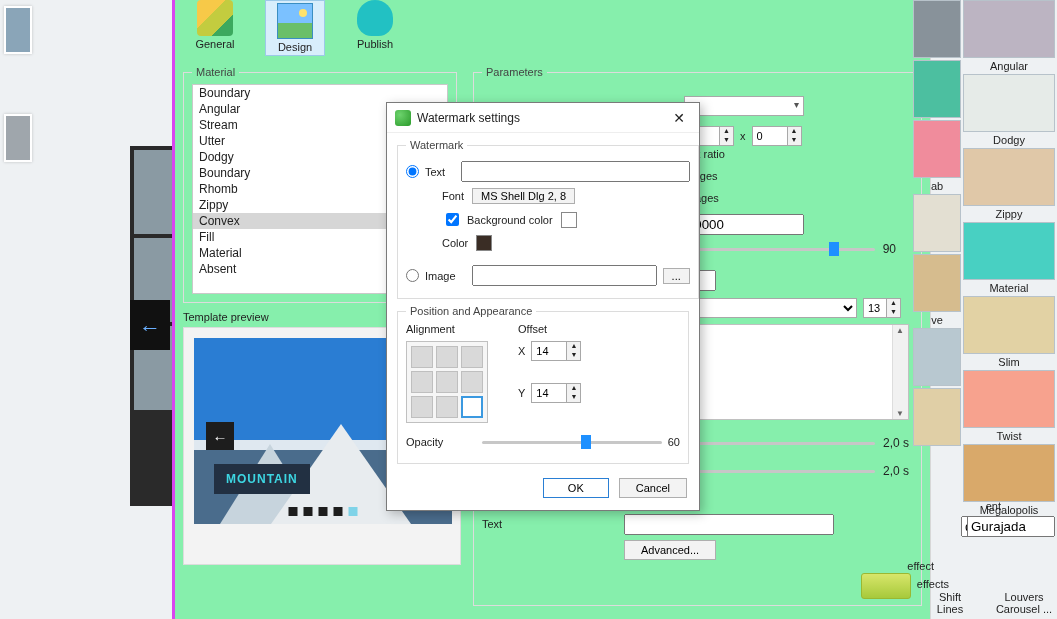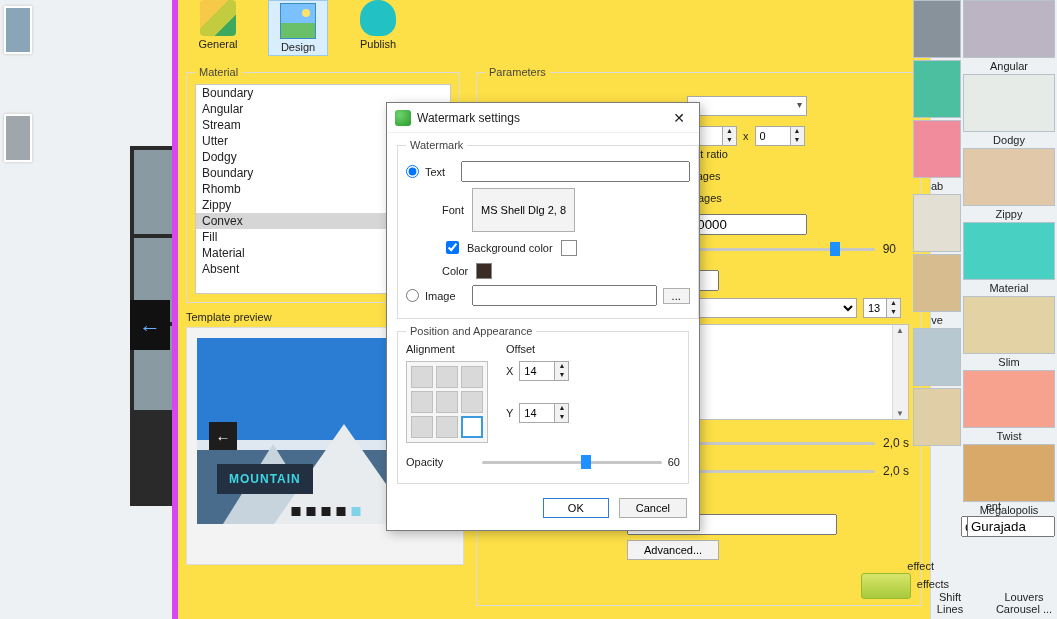--- a/index.html
+++ b/index.html
@@ -3,21 +3,21 @@
 <meta charset="utf-8">
 <style>
   html,body{margin:0;padding:0;font-family:"Segoe UI",Tahoma,sans-serif;font-size:12px;color:#222;background:#fff;overflow:hidden}
   *{box-sizing:border-box}
   .stage{position:relative;width:1057px;height:619px;background:#eef1f3}
   
   .far-left{position:absolute;left:0;top:0;width:68px}
   .far-left .thumb{width:28px;height:48px;margin:6px 4px;background:#8aa5b8;border:2px solid #fff;box-shadow:0 0 3px rgba(0,0,0,.2)}
   .far-left .thumb.t2{background:#9fa6ac}
   
-  .main{position:absolute;left:172px;top:0;width:759px;height:619px;background:#fde047;border-left:6px solid #d946ef;border-right:1px solid #d7d7d7}
+  .main{position:absolute;left:172px;top:0;width:759px;height:619px;background:#86efac;border-left:3px solid #d946ef;border-right:1px solid #d7d7d7}
   
   .tabs{display:flex;gap:20px;padding:0 10px 6px 10px}
   .tab{display:flex;flex-direction:column;align-items:center;width:60px;cursor:pointer}
   .tab .ic{width:36px;height:36px;margin-bottom:2px}
   .tab span{font-size:11px}
   .tab.selected{background:#d8eefc;border:1px solid #9cc9e8;padding:2px}
   
   .ic-general{background:linear-gradient(135deg,#f7c948 40%,#c3cc3f 40% 70%,#3ca95e 70%);border-radius:4px}
   .ic-design{background:linear-gradient(#7bc1ff,#7bc1ff 55%,#6abf69 55%);border:1px solid #3a8ec2;position:relative}
   .ic-design:after{content:"";position:absolute;right:5px;top:5px;width:8px;height:8px;background:#ffe36b;border-radius:50%}
@@ -332,47 +332,47 @@
     <div class="row">
       <label class="radio">
         <input type="radio" checked="" style="">
         <span>Text</span>
       </label>
       <input class="v" style="flex: 1 1 0%;">
     </div>
 
     <div class="frow">
       <span>Font</span>
-      <button class="btn" style="padding:15px 8px">MS Shell Dlg 2, 8</button>
+      <button class="btn" style="padding:1px 8px">MS Shell Dlg 2, 8</button>
     </div>
     <div class="frow">
       <label class="check">
         <input type="checkbox" checked="" style="">
         <span>Background color</span>
       </label>
       <div class="swatch" id="sw2" style="background: rgb(255, 255, 255);"></div>
     </div>
     <div class="frow">
       <span>Color</span>
       <div class="swatch" id="sw1" style="background: rgb(58, 45, 37);"></div>
     </div>
 
-    <div class="row" style="margin-top:6px">
+    <div class="row" style="margin-top:14px">
       <label class="radio">
         <input type="radio" style="">
         <span>Image</span>
       </label>
       <input class="v" style="flex: 1 1 0%;">
       <button class="btn" style="padding:1px 8px">...</button>
     </div>
   </fieldset>
 
   <fieldset class="group">
     <legend>Position and Appearance</legend>
-    <div style="display:flex;gap:18px">
+    <div style="display:flex;gap:30px">
       <div>
         <div style="font-size:11px;margin-bottom:6px">Alignment</div>
         <div class="align-grid" id="align-grid">
               <div class="cell"></div>
               <div class="cell"></div>
               <div class="cell"></div>
               <div class="cell"></div>
               <div class="cell"></div>
               <div class="cell"></div>
               <div class="cell"></div>

